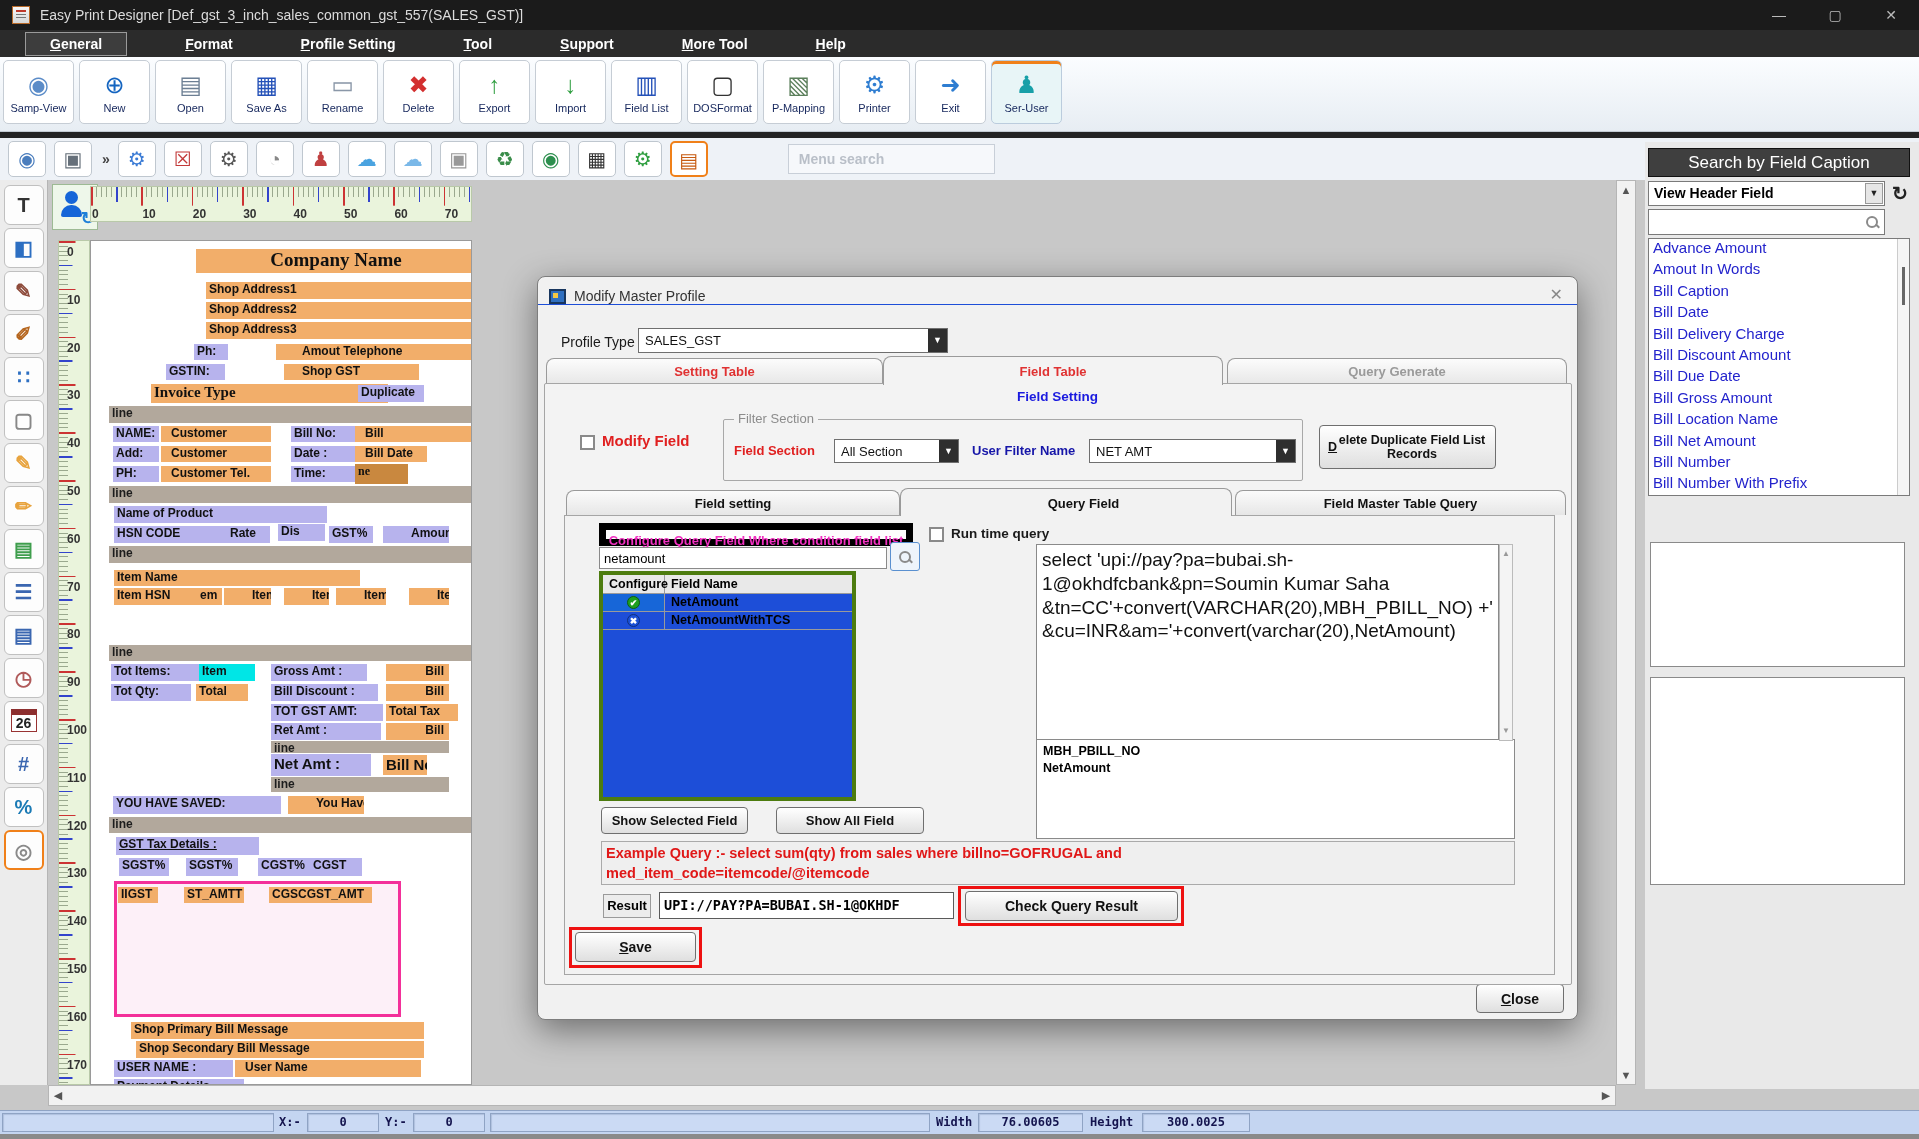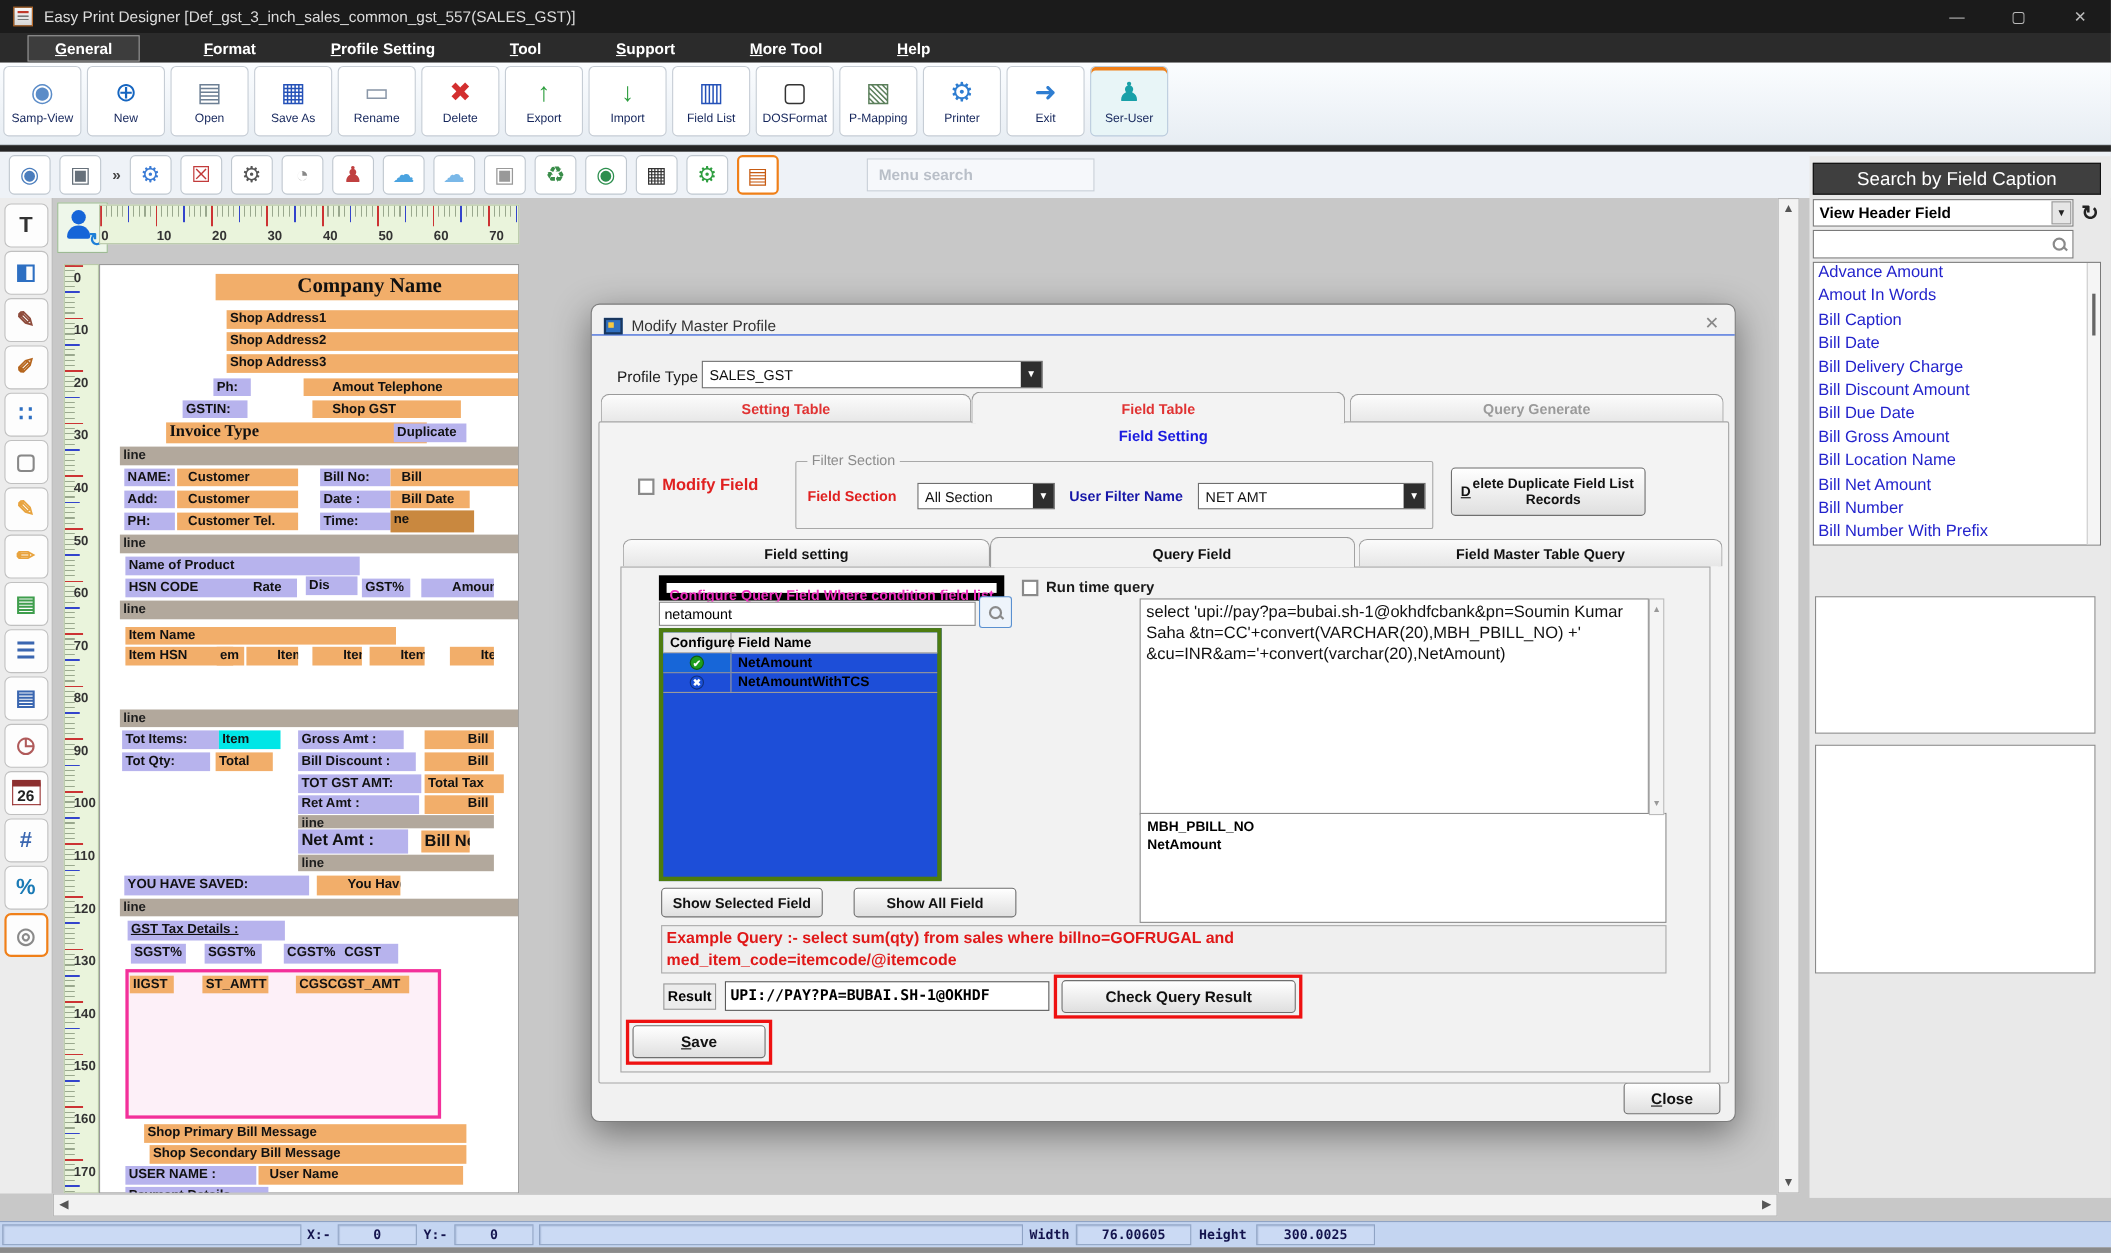--- a/index.html
+++ b/index.html
@@ -169,21 +169,21 @@
 
   #magenta-hdr { position:absolute; left:61px; top:246px; width:314px; height:23px; background:#fdfdfd;
     border:7px solid #000000; color:#f030c0; font:bold 13px "Liberation Sans",sans-serif;
     text-align:center; line-height:21px; z-index:6; }
   #flt-input { position:absolute; left:61px; top:270px; width:288px; height:22px; background:#fff;
     border:1px solid #8a8a8a; font-size:13px; padding-left:4px; z-index:6; }
   #flt-search-btn { position:absolute; left:352px; top:265px; width:30px; height:29px; background:#eef4fb;
     border:1px solid #5a90d0; border-radius:3px; z-index:6; display:flex; align-items:center; justify-content:center; }
 
   #query-ta { position:absolute; left:498px; top:267px; width:463px; height:197px; background:#fff;
-    border:1px solid #8a8a8a; font-size:15px; color:#111; padding:3px 5px; line-height:1.25; z-index:6; overflow:hidden; }
+    border:1px solid #8a8a8a; font-size:19px; color:#111; padding:3px 5px; line-height:1.25; z-index:6; overflow:hidden; }
   #query-sb { position:absolute; left:961px; top:267px; width:14px; height:197px; border:1px solid #bbb;
     background:#f4f4f4; z-index:7; }
 
   #ft-container { position:absolute; left:61px; top:294px; width:257px; height:230px; background:#1d4ed8;
     border:4px solid #4d7c0f; z-index:5; }
   .ft-hdr { display:flex; height:19px; background:#e9e9e9; border-bottom:1px solid #9a9a9a; font:bold 12.5px "Liberation Sans",sans-serif; }
   .ft-h1 { width:62px; border-right:1px solid #9a9a9a; padding:2px 0 0 6px; }
   .ft-h2 { flex:1; padding:2px 0 0 6px; }
   .ft-row { display:flex; height:18px; border-bottom:1px solid #9a9a9a; font:bold 12.5px "Liberation Sans",sans-serif; }
   .ft-c1 { width:62px; border-right:1px solid #9a9a9a; display:flex; align-items:center; justify-content:center; }
@@ -419,21 +419,21 @@
         <div class="tp f pl8" style="left: 70px; top: 185px; width: 110px; height: 16px;">Customer</div>
         <div class="tp l" style="left: 200px; top: 185px; width: 64px; height: 16px;">Bill No:</div>
         <div class="tp f pl8" style="left: 264px; top: 185px; width: 118px; height: 16px;">Bill</div>
         <div class="tp l" style="left: 22px; top: 205px; width: 46px; height: 16px;">Add:</div>
         <div class="tp f pl8" style="left: 70px; top: 205px; width: 110px; height: 16px;">Customer</div>
         <div class="tp l" style="left: 200px; top: 205px; width: 64px; height: 16px;">Date  :</div>
         <div class="tp f pl8" style="left: 264px; top: 205px; width: 72px; height: 16px;">Bill Date</div>
         <div class="tp l" style="left: 22px; top: 225px; width: 46px; height: 16px;">PH:</div>
         <div class="tp f pl8" style="left: 70px; top: 225px; width: 110px; height: 16px;">Customer Tel.</div>
         <div class="tp l" style="left: 200px; top: 225px; width: 64px; height: 16px;">Time:</div>
-        <div class="tp fd" style="left: 264px; top: 223px; width: 76px; height: 20px;">ne</div>
+        <div class="tp fd" style="left: 264px; top: 223px; width: 53px; height: 20px; font-family: Liberation Serif, serif;">ne</div>
         <div class="tp ln" style="left: 18px; top: 245px; width: 364px; height: 17px;">line</div>
         <div class="tp l" style="left: 23px; top: 265px; width: 213px; height: 17px;">Name of Product</div>
         <div class="tp l" style="left: 23px; top: 285px; width: 156px; height: 17px;">HSN CODE</div>
         <div class="tp t" style="left: 136px; top: 285px; width: 42px; height: 17px;">Rate</div>
         <div class="tp l" style="left: 187px; top: 283px; width: 47px; height: 17px;">Dis</div>
         <div class="tp l" style="left: 238px; top: 285px; width: 44px; height: 17px;">GST%</div>
         <div class="tp l ctr" style="left: 292px; top: 285px; width: 66px; height: 17px;">Amount</div>
         <div class="tp ln" style="left: 18px; top: 305px; width: 364px; height: 17px;">line</div>
         <div class="tp f" style="left: 23px; top: 329px; width: 246px; height: 16px;">Item Name</div>
         <div class="tp f" style="left: 23px; top: 347px; width: 98px; height: 17px;">Item HSN</div>

